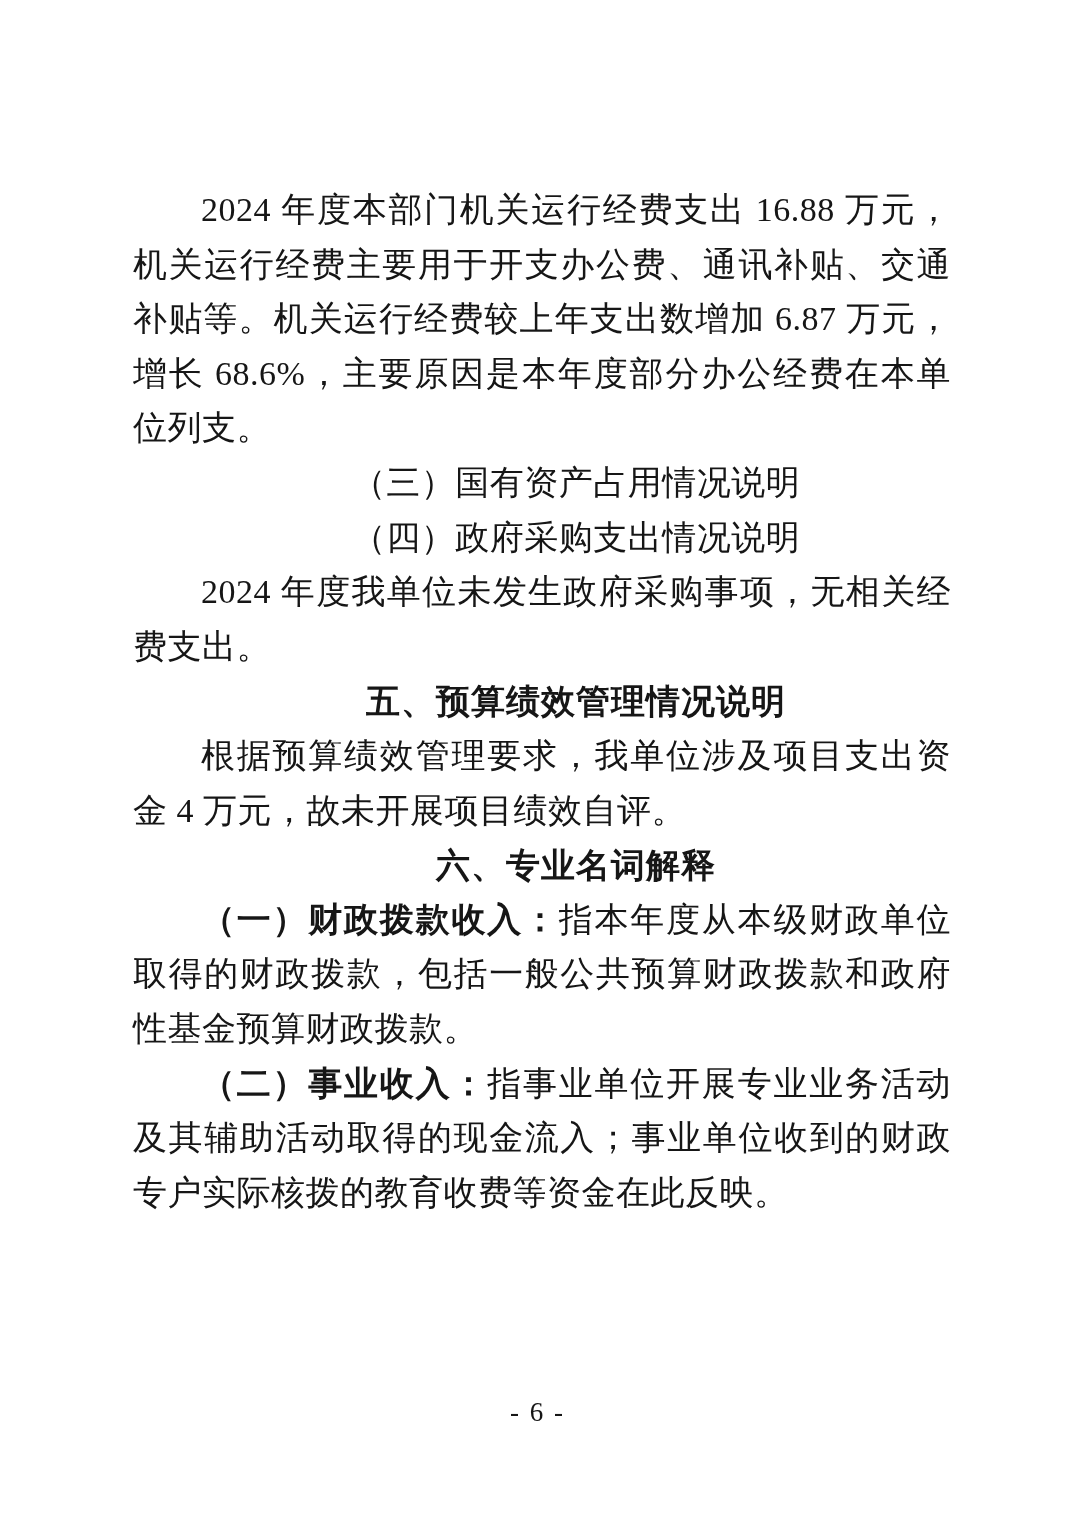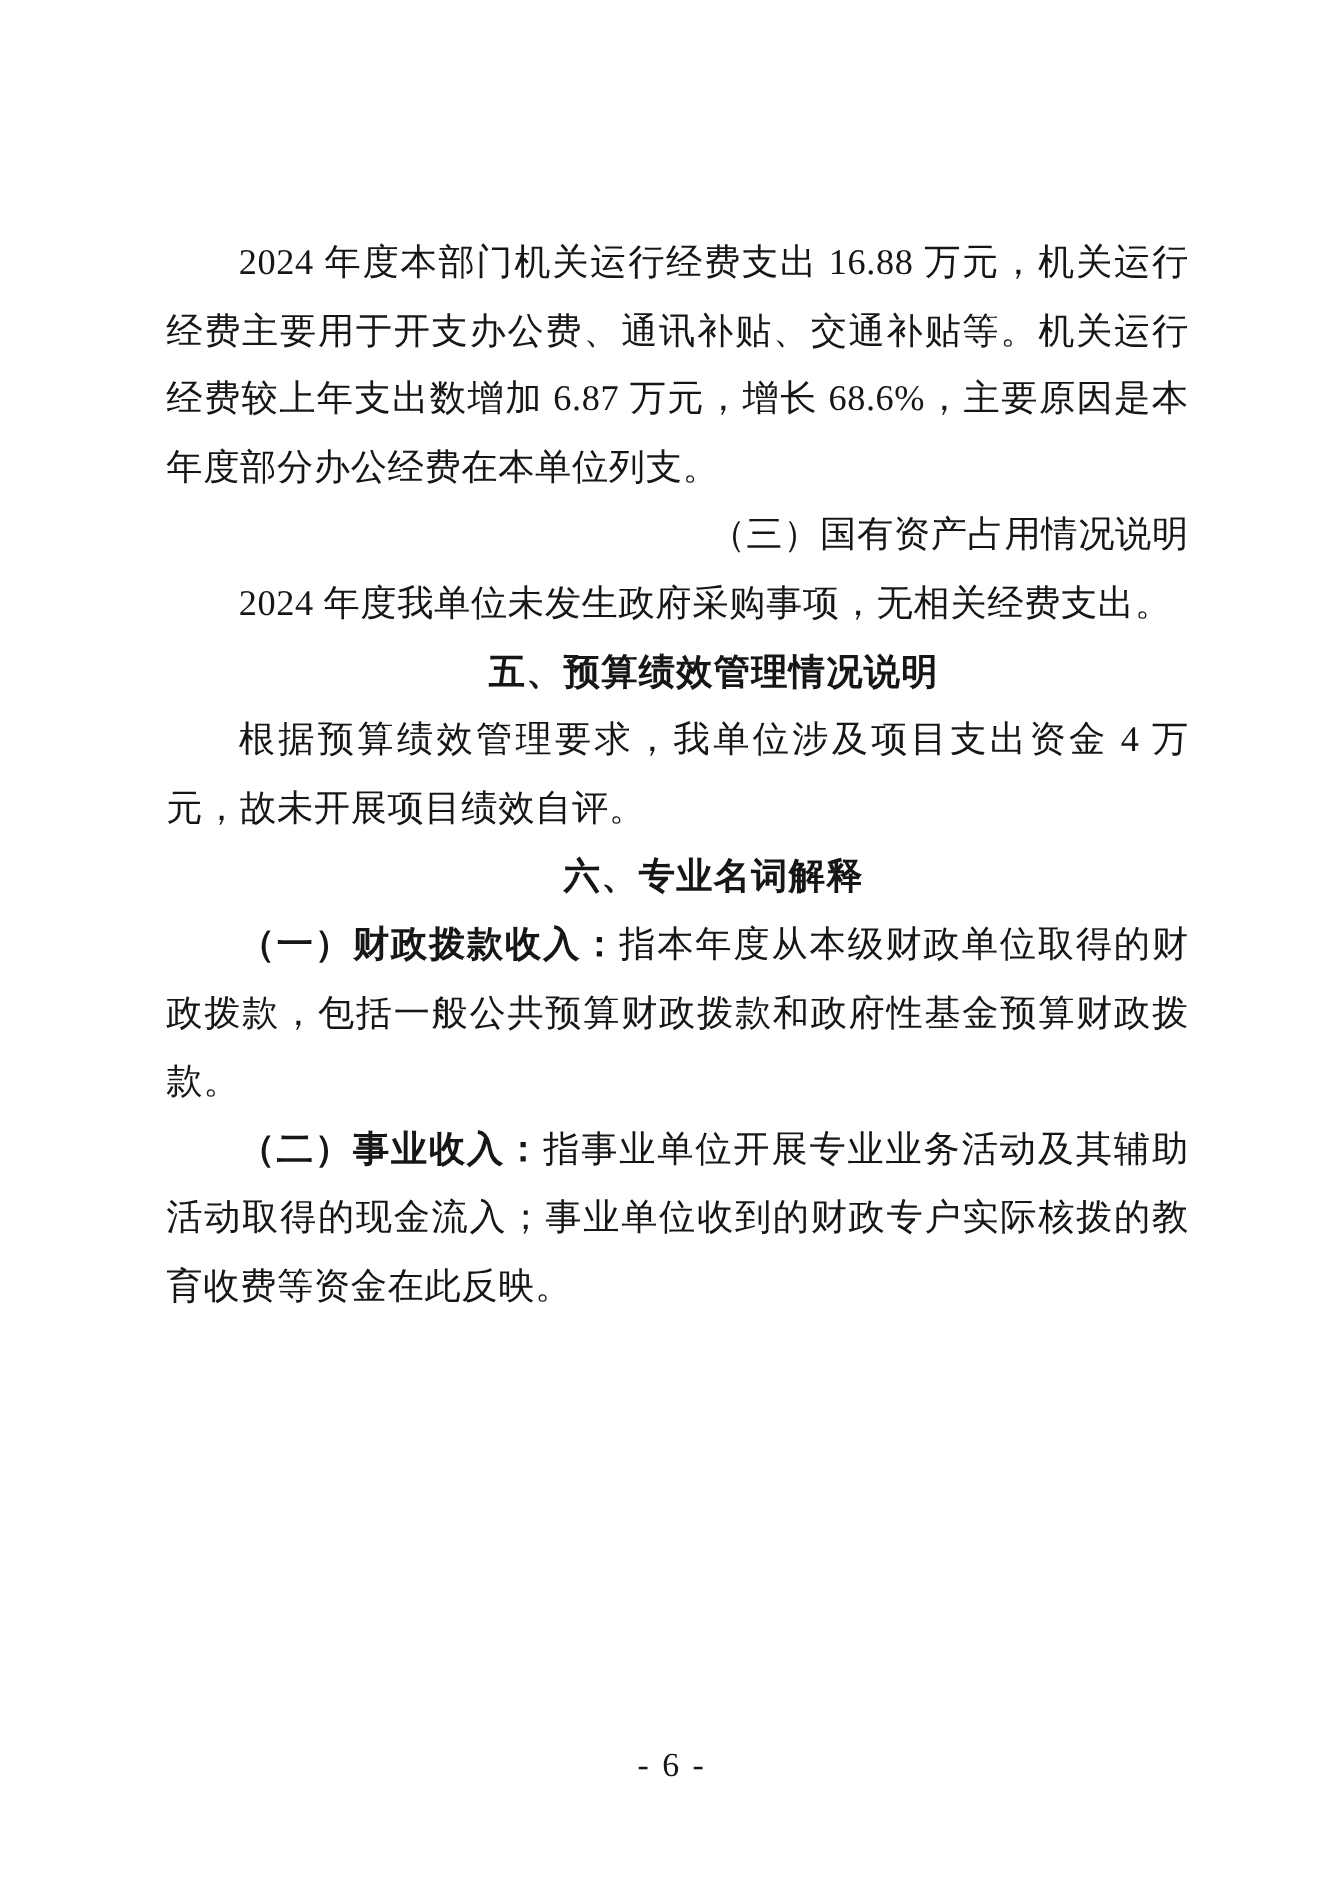--- a/index.html
+++ b/index.html
@@ -19,29 +19,29 @@
   }
   .content {
     position: absolute;
     left: 133px;
     top: 183px;
     width: 818px;
   }
   .content p {
     margin: 0;
     padding: 0;
-    font-size: 29px;
+    font-size: 34px;
     line-height: 54.6px;
     text-indent: 2em;
     text-align: justify;
     text-justify: inter-character;
     letter-spacing: 0.5px;
   }
   p.subheading {
-    text-align: right;
+    text-align: center;
     text-justify: auto;
   }
   p.heading-bold {
     font-family: "Liberation Sans", "DejaVu Sans", sans-serif;
     font-weight: bold;
     text-align: center;
     text-justify: auto;
     letter-spacing: 1px;
   }
   .term-lead {
@@ -62,20 +62,21 @@
 <body>
 
 <div class="page">
   <main class="content">
 
     <p class="body-para">2024 年度本部门机关运行经费支出 16.88 万元，机关运行经费主要用于开支办公费、通讯补贴、交通补贴等。机关运行经费较上年支出数增加 6.87 万元，增长 68.6%，主要原因是本年度部分办公经费在本单位列支。</p>
 
     <p class="subheading">（三）国有资产占用情况说明</p>
 
 
+    <p class="subheading">（四）政府采购支出情况说明</p>
 
     <p class="body-para">2024 年度我单位未发生政府采购事项，无相关经费支出。</p>
 
     <p class="heading-bold">五、预算绩效管理情况说明</p>
 
     <p class="body-para">根据预算绩效管理要求，我单位涉及项目支出资金 4 万元，故未开展项目绩效自评。</p>
 
     <p class="heading-bold">六、专业名词解释</p>
 
     <p class="body-para term"><span class="term-lead">（一）财政拨款收入：</span><span>指本年度从本级财政单位取得的财政拨款，包括一般公共预算财政拨款和政府性基金预算财政拨款。</span></p>

